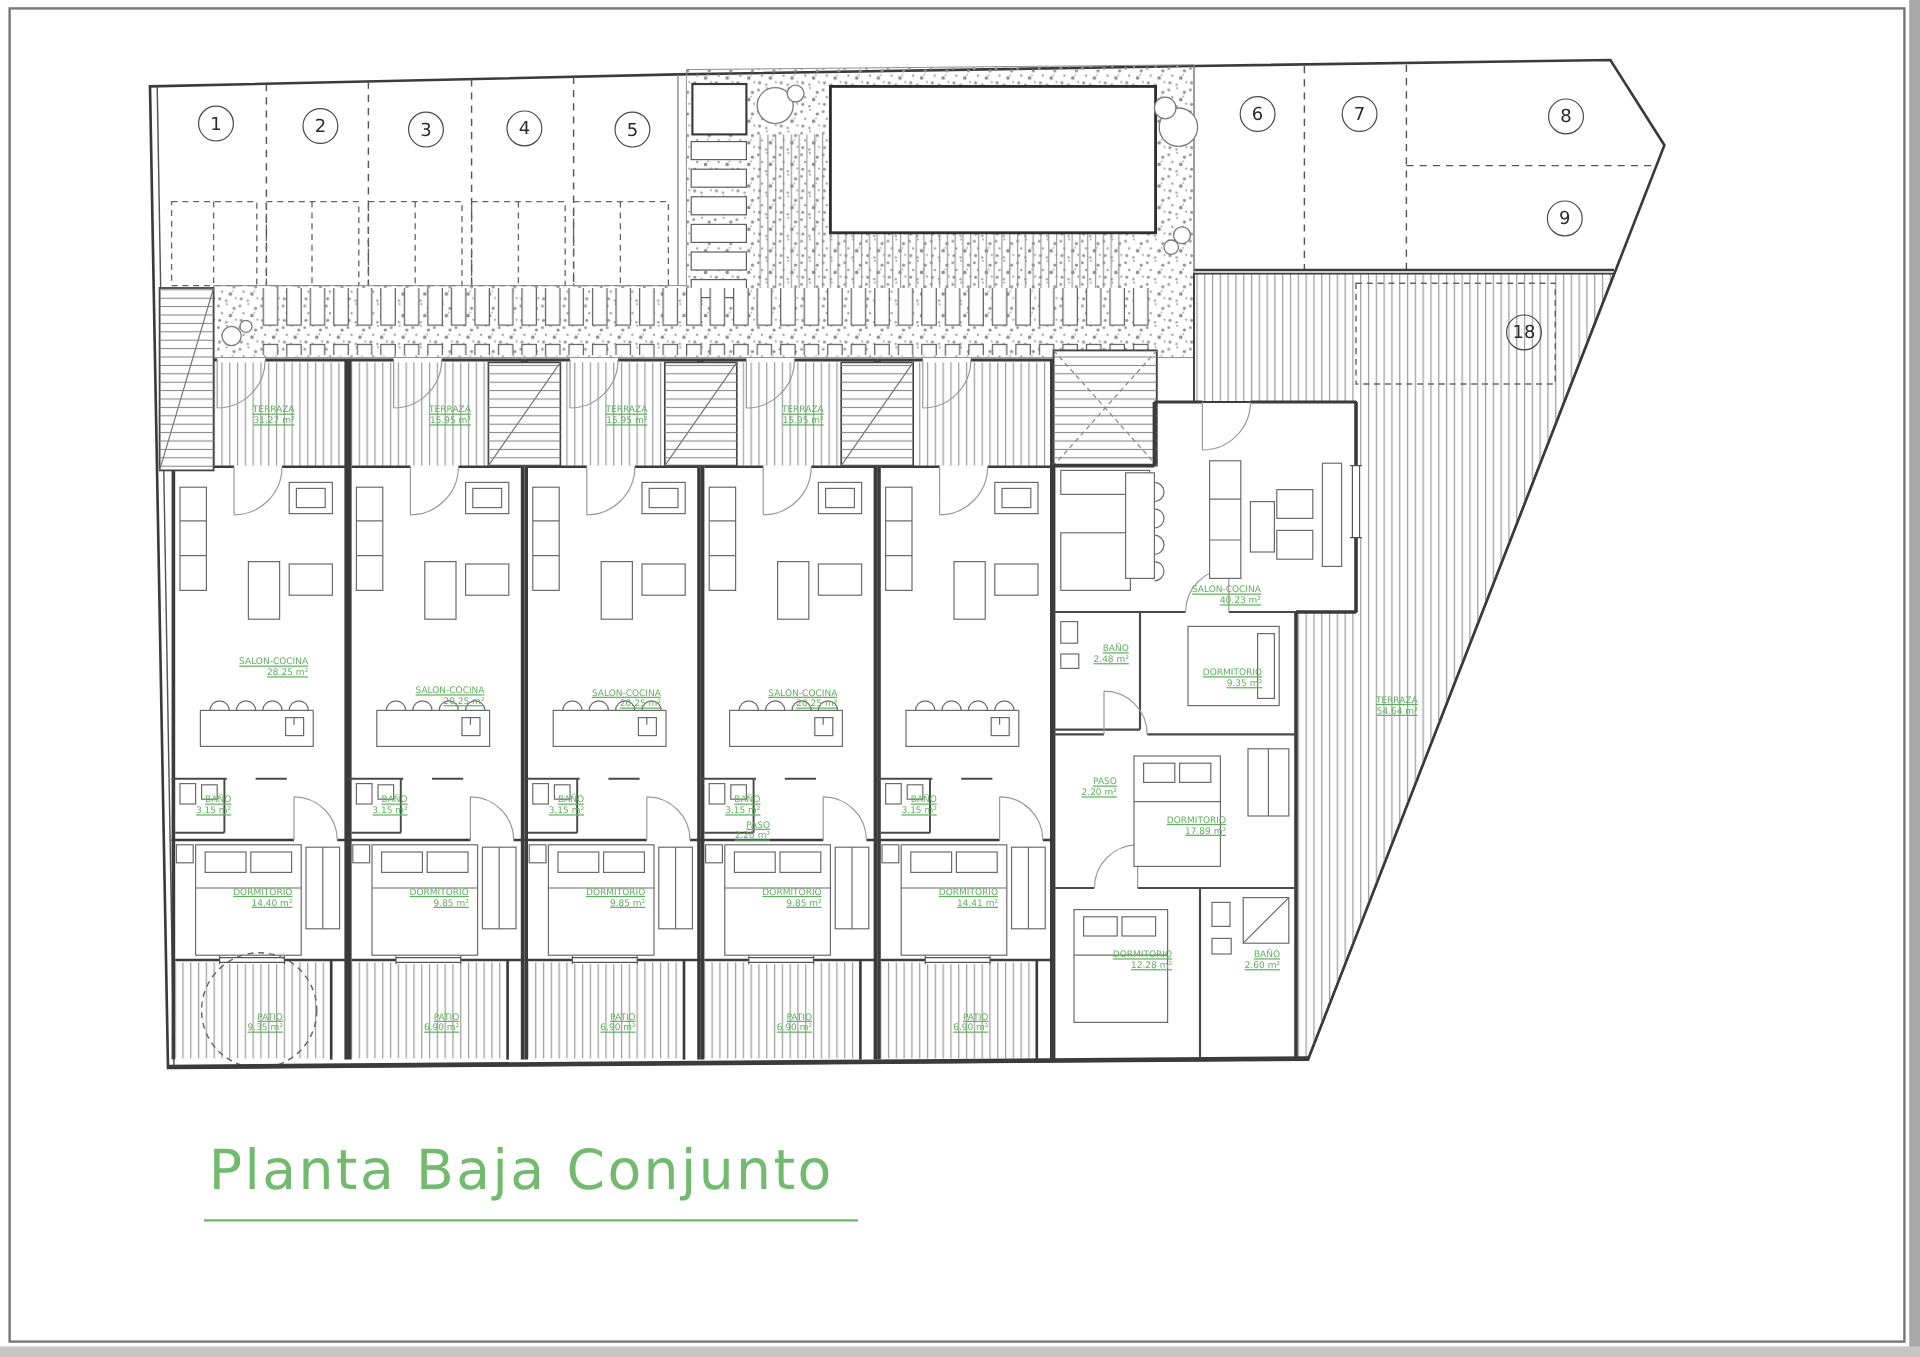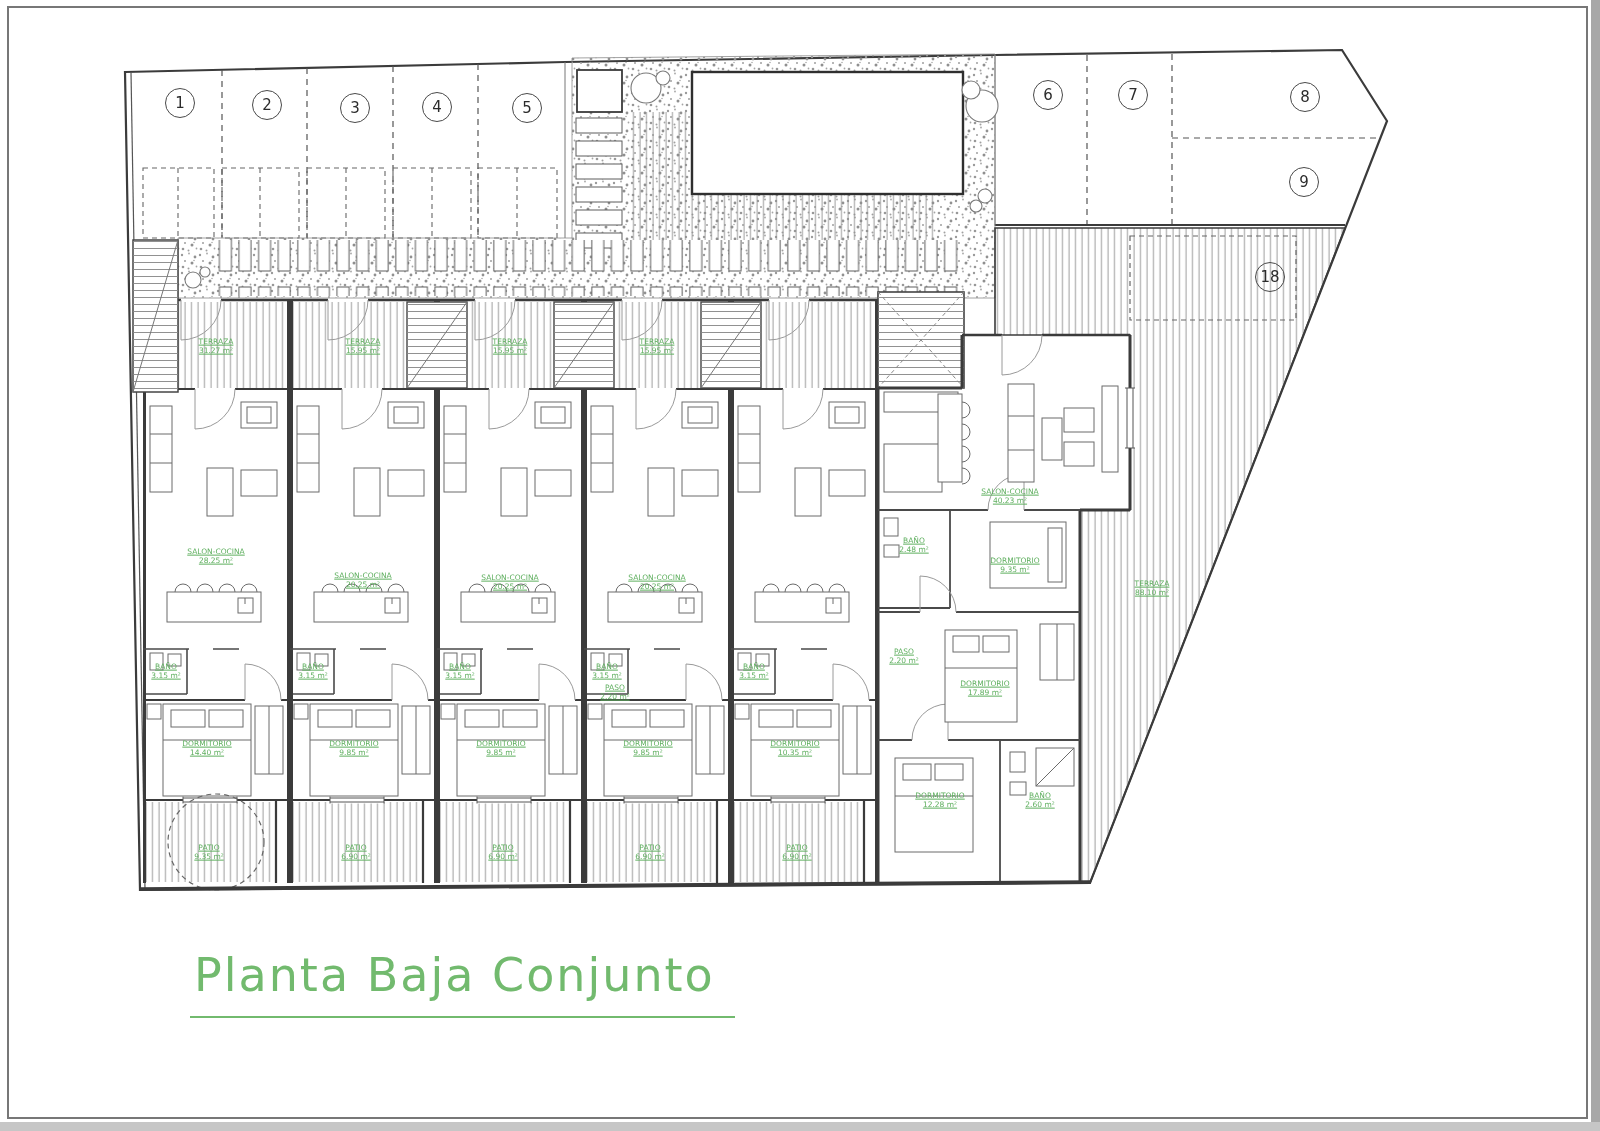--- a/index.html
+++ b/index.html
@@ -14,35 +14,34 @@
   }
   .sheet-frame{
     position:absolute;left:7px;top:6px;width:1577px;height:1109px;
     border:2px solid #777;pointer-events:none;
   }
   .edge-bar-right{position:absolute;right:0;top:0;width:9px;height:100%;background:#a8a8a8;}
   .edge-bar-bottom{position:absolute;left:0;bottom:0;width:100%;height:9px;background:#c6c6c6;}
   svg{position:absolute;left:0;top:0;}
   .room-label{
     position:absolute;transform:translate(-50%,-50%);
-    color:var(--label-green);font-size:7.5px;line-height:1.25;text-align:center;
-    white-space:nowrap;pointer-events:none;
+    color:var(--label-green);font-size:7.5px;line-height:1.25;text-align:right;
+    white-space:nowrap;pointer-events:none;margin-left:12px;
   }
   .room-label .nm,.room-label .ar{display:block;text-decoration:underline;}
   .badge{
     position:absolute;width:28px;height:28px;border:1.6px solid #4a4a4a;border-radius:50%;
     transform:translate(-50%,-50%);display:flex;align-items:center;justify-content:center;
     font-size:15px;color:#2c2c2c;background:transparent;
   }
   .plan-title{
     position:absolute;left:170px;top:948px;
     font-size:46px;letter-spacing:2px;color:var(--title-green);
     padding:0 20px 14px 4px;border-bottom:2px solid var(--title-green);
     font-weight:normal;
-    margin-left:20px;
   }
 </style>
 </head>
 <body>
 
 <div id="stage">
 
   <svg width="1600" height="1131" viewBox="0 0 1600 1131">
     <defs>
       <pattern id="hatchV" width="6.5" height="8" patternUnits="userSpaceOnUse">
@@ -304,21 +303,21 @@
       <div class="room-label" style="left: 501px; top: 748px;">
         <span class="nm">DORMITORIO</span>
         <span class="ar">9.85 m²</span>
       </div>
       <div class="room-label" style="left: 648px; top: 748px;">
         <span class="nm">DORMITORIO</span>
         <span class="ar">9.85 m²</span>
       </div>
       <div class="room-label" style="left: 795px; top: 748px;">
         <span class="nm">DORMITORIO</span>
-        <span class="ar">10.35 m²</span>
+        <span class="ar">14.41 m²</span>
       </div>
       <div class="room-label" style="left: 1015px; top: 565px;">
         <span class="nm">DORMITORIO</span>
         <span class="ar">9.35 m²</span>
       </div>
       <div class="room-label" style="left: 985px; top: 688px;">
         <span class="nm">DORMITORIO</span>
         <span class="ar">17.89 m²</span>
       </div>
       <div class="room-label" style="left: 940px; top: 800px;">
@@ -376,21 +375,21 @@
       <div class="room-label" style="left: 650px; top: 852px;">
         <span class="nm">PATIO</span>
         <span class="ar">6.90 m²</span>
       </div>
       <div class="room-label" style="left: 797px; top: 852px;">
         <span class="nm">PATIO</span>
         <span class="ar">6.90 m²</span>
       </div>
       <div class="room-label" style="left: 1152px; top: 588px;">
         <span class="nm">TERRAZA</span>
-        <span class="ar">88.10 m²</span>
+        <span class="ar">54.64 m²</span>
       </div>
     </div>
 
   <div class="plan-title">Planta Baja Conjunto</div>
 
   <div class="sheet-frame"></div>
   <div class="edge-bar-right"></div>
   <div class="edge-bar-bottom"></div>
 </div>
 

